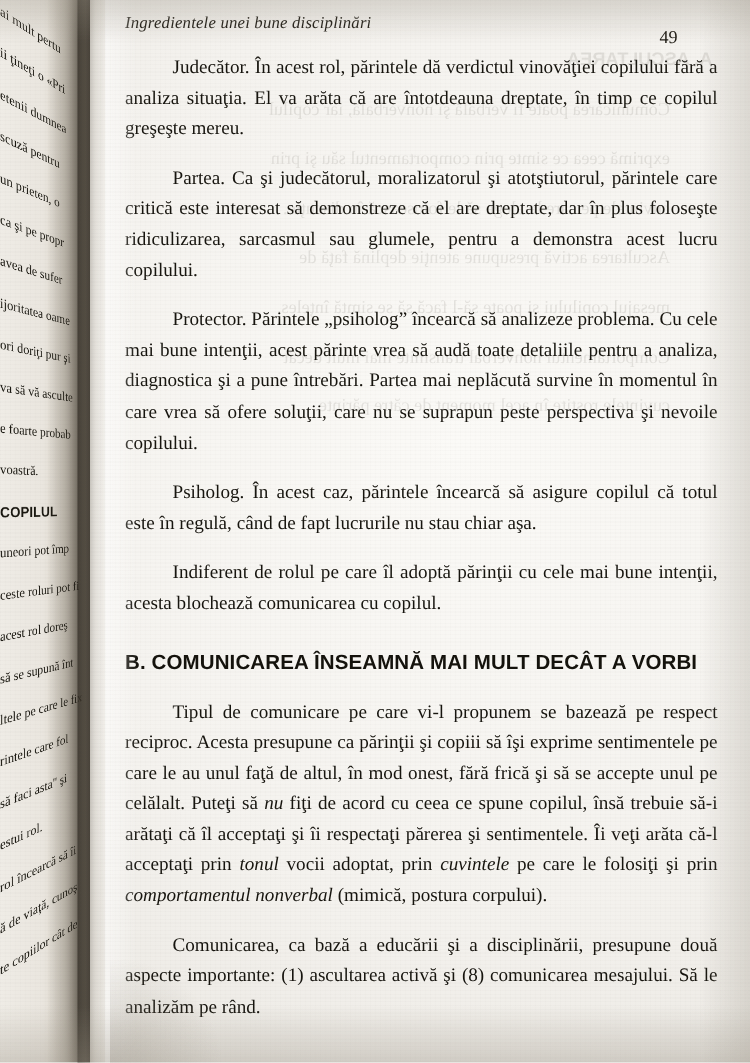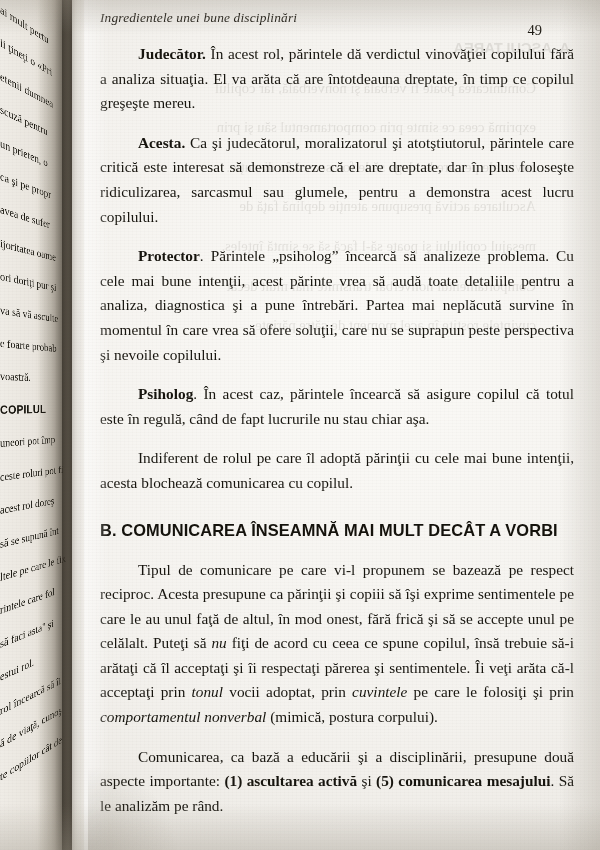--- a/index.html
+++ b/index.html
@@ -139,21 +139,21 @@
   }
   .content p {
     margin: 0 0 15px 0;
     text-indent: 38px;
     font-size: 15.3px;
     line-height: 24.6px;
     text-align: justify;
     letter-spacing: .01px;
     color: #16140e;
   }
-  .content b { font-weight: bold; }
+  .content b { font-weight: normal; }
   .content i { }
 
   h2.section-head {
     margin: 23px 0 16px 0;
     font-family: "Liberation Sans", "DejaVu Sans", sans-serif;
     font-weight: bold;
     font-size: 16.4px;
     line-height: 23px;
     letter-spacing: .1px;
     text-align: left;
@@ -212,33 +212,33 @@
 
   <div class="page-body">
 
     <div class="running-head">Ingredientele unei bune disciplinări</div>
     <div class="folio">49</div>
 
     <div class="content">
 
       <p><b>Judecător.</b><span> În acest rol, părintele dă verdictul vinovăţiei copilului fără a analiza situaţia. El va arăta că are întotdeauna dreptate, în timp ce copilul greşeşte mereu.</span></p>
 
-      <p><b>Acesta.</b><span> Ca şi judecătorul, moralizatorul şi atotştiutorul, părintele care critică este interesat să demonstreze că el are dreptate, dar în plus foloseşte ridiculizarea, sarcasmul sau glumele, pentru a demonstra acest lucru copilului.</span></p>
+      <p><b>Partea.</b><span> Ca şi judecătorul, moralizatorul şi atotştiutorul, părintele care critică este interesat să demonstreze că el are dreptate, dar în plus foloseşte ridiculizarea, sarcasmul sau glumele, pentru a demonstra acest lucru copilului.</span></p>
 
       <p><b>Protector</b><span>. Părintele „psiholog” încearcă să analizeze problema. Cu cele mai bune intenţii, acest părinte vrea să audă toate detaliile pentru a analiza, diagnostica şi a pune întrebări. Partea mai neplăcută survine în momentul în care vrea să ofere soluţii, care nu se suprapun peste perspectiva şi nevoile copilului.</span></p>
 
       <p><b>Psiholog</b><span>. În acest caz, părintele încearcă să asigure copilul că totul este în regulă, când de fapt lucrurile nu stau chiar aşa.</span></p>
 
       <p><span>Indiferent de rolul pe care îl adoptă părinţii cu cele mai bune intenţii, acesta blochează comunicarea cu copilul.</span></p>
 
       <h2 class="section-head">B. COMUNICAREA ÎNSEAMNĂ MAI MULT DECÂT A VORBI</h2>
 
       <p><span>Tipul de comunicare pe care vi-l propunem se bazează pe respect reciproc. Acesta presupune ca părinţii şi copiii să îşi exprime sentimentele pe care le au unul faţă de altul, în mod onest, fără frică şi să se accepte unul pe celălalt. Puteţi să </span><i>nu</i><span> fiţi de acord cu ceea ce spune copilul, însă trebuie să-i arătaţi că îl acceptaţi şi îi respectaţi părerea şi sentimentele. Îi veţi arăta că-l acceptaţi prin </span><i>tonul</i><span> vocii adoptat, prin </span><i>cuvintele</i><span> pe care le folosiţi şi prin </span><i>comportamentul nonverbal</i><span> (mimică, postura corpului).</span></p>
 
-      <p><span>Comunicarea, ca bază a educării şi a disciplinării, presupune două aspecte importante: </span><b>(1) ascultarea activă</b><span> şi </span><b>(5) comunicarea mesajului</b><span>. Să le analizăm pe rând.</span></p>
+      <p><span>Comunicarea, ca bază a educării şi a disciplinării, presupune două aspecte importante: </span><b>(1) ascultarea activă</b><span> şi </span><b>(8) comunicarea mesajului</b><span>. Să le analizăm pe rând.</span></p>
 
     </div>
   </div>
 
   <div class="facing-page">
     <div class="facing-text">
       <p>ai mult pertu</p>
       <p>ii ţineţi o «Pri</p>
       <p>etenii dumnea</p>
       <p>scuză pentru</p>

